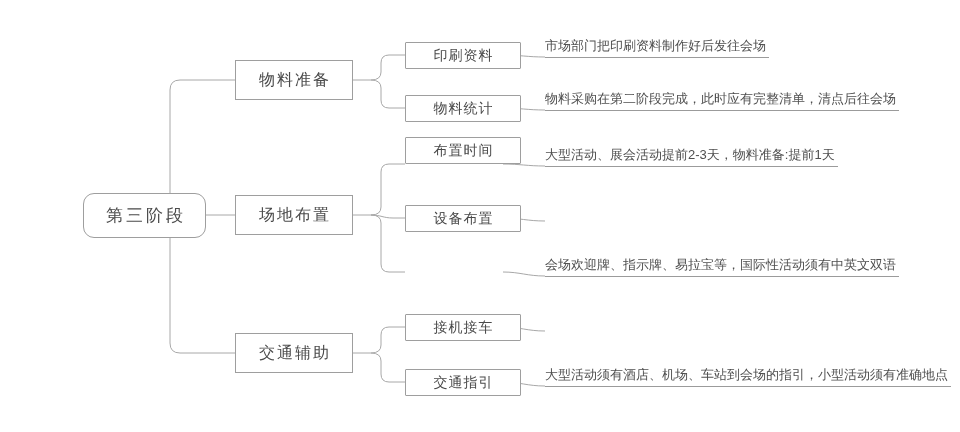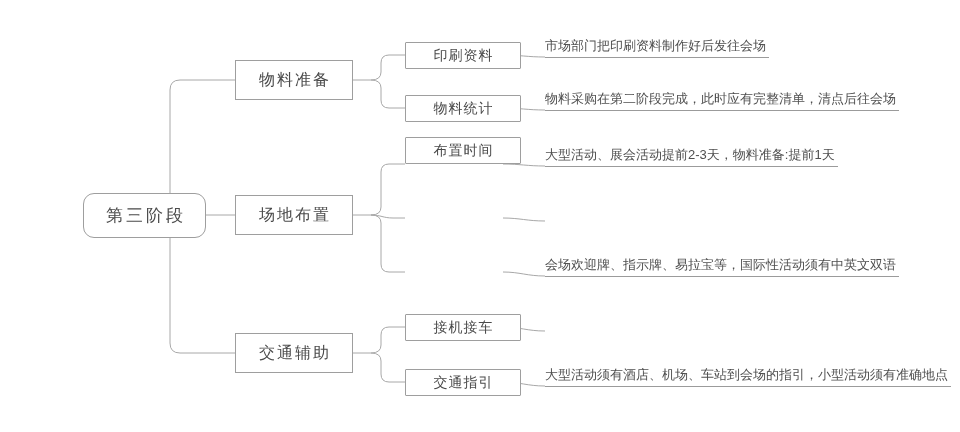--- a/index.html
+++ b/index.html
@@ -108,20 +108,21 @@
 
   <div class="node root">第三阶段</div>
 
   <div class="node branch" style="top:60px">物料准备</div>
   <div class="node branch" style="top:333px">交通辅助</div>
   <div class="node branch" style="top:195px">场地布置</div>
 
   <div class="node sub" style="top:42px">印刷资料</div>
   <div class="node sub" style="top:95px">物料统计</div>
   <div class="node sub" style="top:137px">布置时间</div>
+  <div class="node sub" style="top:205px">设备布置</div>
   <div class="node sub" style="top:314px">接机接车</div>
   <div class="node sub" style="top:369px">交通指引</div>
 
   <div class="leaf" style="top:37px">市场部门把印刷资料制作好后发往会场</div>
   <div class="leaf" style="top:90px">物料采购在第二阶段完成，此时应有完整清单，清点后往会场</div>
   <div class="leaf" style="top:146px">大型活动、展会活动提前2-3天，物料准备:提前1天</div>
   <div class="leaf" style="top:256px">会场欢迎牌、指示牌、易拉宝等，国际性活动须有中英文双语</div>
   <div class="leaf" style="top:366px">大型活动须有酒店、机场、车站到会场的指引，小型活动须有准确地点</div>
 
 </div>

